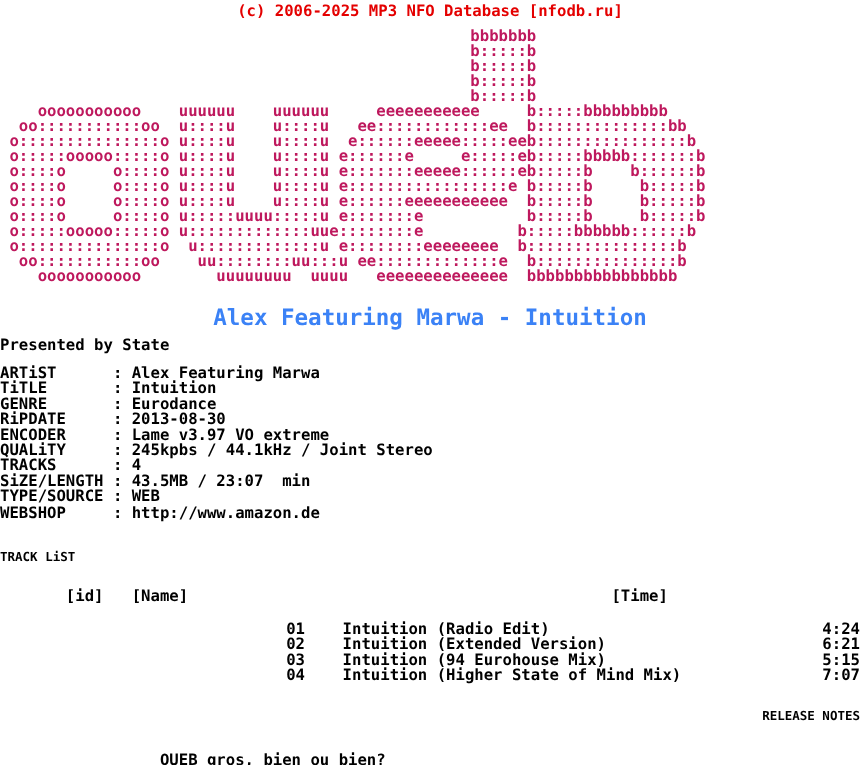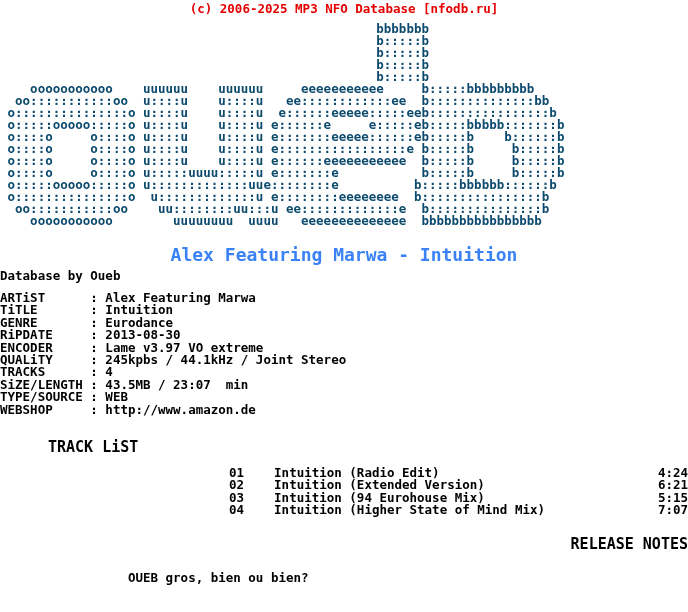--- a/index.html
+++ b/index.html
@@ -30,21 +30,21 @@
     letter-spacing: 0px;
     padding-top: 1px;
   }
   .ascii-art {
     display: block;
     white-space: pre;
     font-family: "DejaVu Sans Mono", "Liberation Mono", monospace;
     font-size: 12.5px;
     line-height: 12px;
     font-weight: bold;
-    color: #0c4a6e;
+    color: #be185d;
     margin: 0;
     padding: 0;
   }
   .art-wrap { margin-top: 6px; }
   .title-line {
     display: block;
     white-space: pre;
     font-family: "DejaVu Sans Mono", "Liberation Mono", monospace;
     font-size: 18px;
     line-height: 16px;
@@ -66,25 +66,24 @@
     white-space: pre;
     font-size: 12.5px;
     line-height: 12.4px;
     font-weight: bold;
     color: #000000;
     margin-top: 8px;
   }
   .section-heading {
     display: block;
     white-space: pre;
-    font-size: 15px;
+    font-size: 10px;
     line-height: 14px;
     font-weight: bold;
     color: #000000;
-    padding-left: 48px;
   }
   .tracklist-heading { margin-top: 24px; }
   .track-head { display: block; white-space: pre; font-size: 12.5px; line-height: 14px; font-weight: bold; margin-top: 16px;}
   .track-rows { display: block; white-space: pre; font-size: 12.5px; line-height: 12.4px; font-weight: bold; margin-top: 13px; text-align: right;}
   .notes-heading { margin-top: 20px; text-align: right; }
   .notes-body { display: block; white-space: pre; font-size: 12.5px; line-height: 14px; font-weight: bold; margin-top: 20px; }
 </style>
 </head>
 <body>
 
@@ -109,35 +108,36 @@
  o:::::ooooo:::::o u:::::::::::::uue::::::::e          b:::::bbbbbb::::::b
  o:::::::::::::::o  u:::::::::::::u e::::::::eeeeeeee  b::::::::::::::::b 
   oo:::::::::::oo    uu::::::::uu:::u ee:::::::::::::e  b:::::::::::::::b  
     ooooooooooo        uuuuuuuu  uuuu   eeeeeeeeeeeeee  bbbbbbbbbbbbbbbb   </pre>
   </div>
 
   <div style="text-align:center;">
     <span class="title-line">Alex Featuring Marwa - Intuition</span>
   </div>
 
-  <span class="presented">Database by Oueb</span>
+  <span class="presented">Presented by State</span>
 
   <div class="meta-block" id="metadata-target">ARTiST      : Alex Featuring Marwa
 TiTLE       : Intuition
 GENRE       : Eurodance
 RiPDATE     : 2013-08-30
 ENCODER     : Lame v3.97 VO extreme
 QUALiTY     : 245kpbs / 44.1kHz / Joint Stereo
 TRACKS      : 4
 SiZE/LENGTH : 43.5MB / 23:07  min
 TYPE/SOURCE : WEB
 WEBSHOP     : http://www.amazon.de</div>
 
   <span class="section-heading tracklist-heading">TRACK LiST</span>
 
+  <span class="track-head" id="track-head-target">       [id]   [Name]                                             [Time]</span>
 
   <div class="track-rows" id="track-rows-target">        01    Intuition (Radio Edit)                             4:24
         02    Intuition (Extended Version)                       6:21
         03    Intuition (94 Eurohouse Mix)                       5:15
         04    Intuition (Higher State of Mind Mix)               7:07</div>
 
   <span class="section-heading notes-heading">RELEASE NOTES</span>
 
   <span class="notes-body" id="notes-target">                 OUEB gros, bien ou bien?</span>
 

